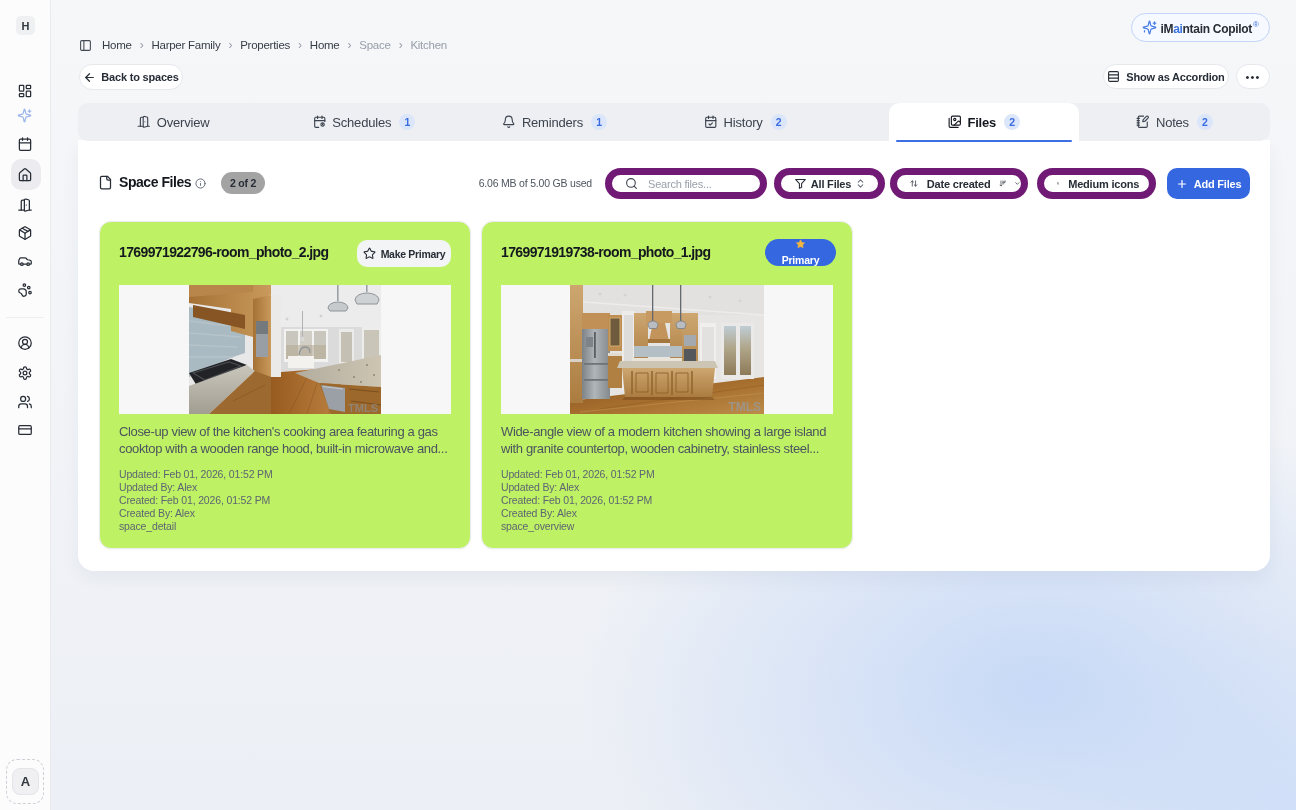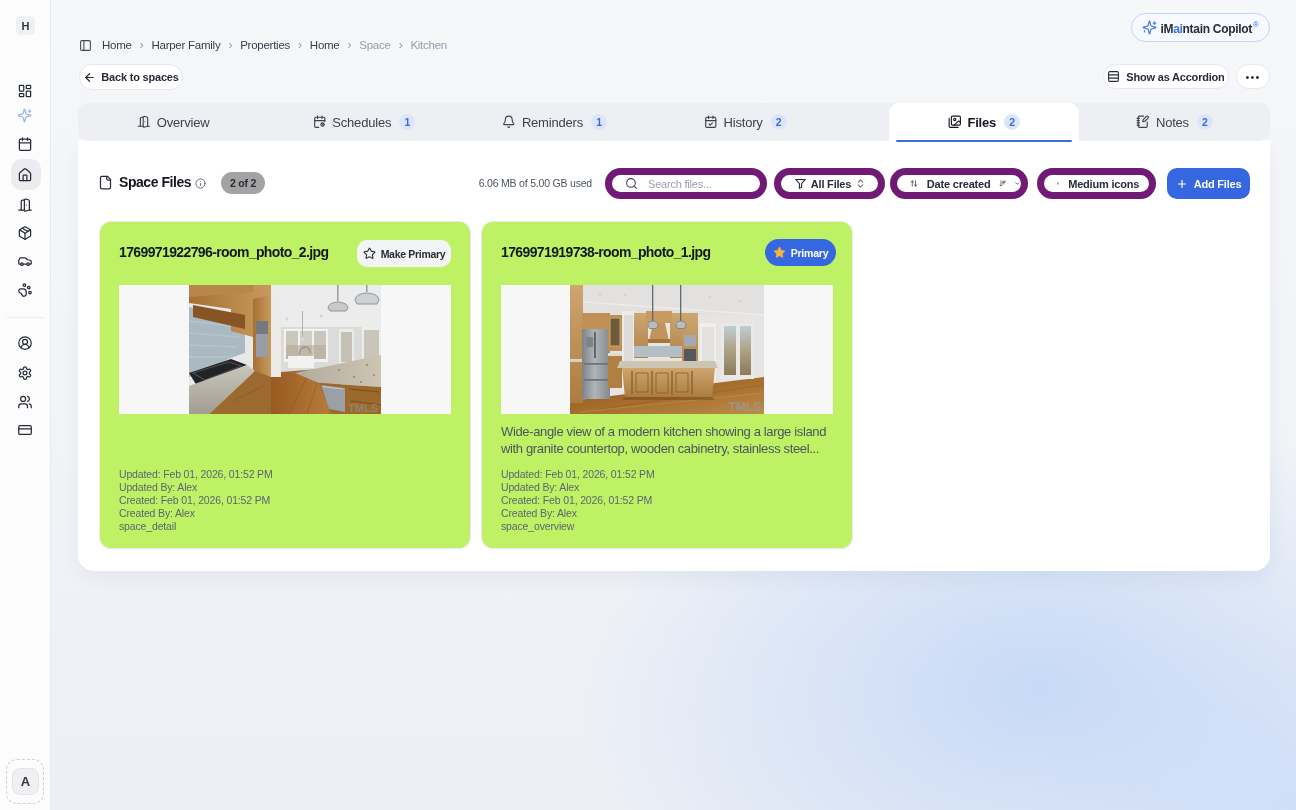--- a/index.html
+++ b/index.html
@@ -46,21 +46,21 @@
 .filters { left:774px; width:111px; font-weight:600; }
 .sort { left:890px; width:138px; font-weight:600; }
 .view { left:1037px; width:119px; font-weight:600; }
 .addfiles { position:absolute; left:1167px; top:168px; width:83px; height:31px; background:#3467e0; border-radius:10px; color:#fff; font-size:11px; letter-spacing:-0.2px; font-weight:bold; display:flex; align-items:center; justify-content:center; gap:6px; }
 
 .card { position:absolute; top:221px; width:372px; height:328px; background:#bef264; border:1px solid #ececf0; border-radius:12px; box-shadow:0 1px 3px rgba(30,40,60,0.035); }
 .card1 { left:99px; }
 .card2 { left:463px;margin-left:18px; }
 .ctitle { position:absolute; left:19px; top:22px; font-size:14px; font-weight:bold; letter-spacing:-0.62px; color:#14181e; white-space:nowrap; }
 .mkprim { position:absolute; left:257px; top:18px; width:94px; height:27px; background:#f3f4f6; border-radius:10px; display:flex; align-items:center; justify-content:center; gap:5px; font-size:10.5px; letter-spacing:-0.3px; font-weight:bold; color:#272d36; }
-.prim { position:absolute; left:283px; top:17px; width:71px; height:27px; background:#3467e0; border-radius:13.5px; display:flex; align-items:center; justify-content:center; gap:5px; font-size:10.5px; letter-spacing:-0.2px; font-weight:bold; color:#fff; }
+.prim { position:absolute; left:283px; top:17px; width:71px; height:27px; background:#3467e0; border-radius:13.5px; display:flex; align-items:center; justify-content:center; gap:5px; font-size:10.5px; letter-spacing:-0.2px; font-weight:bold; color:#fff;flex-direction:column; }
 .imgarea { position:absolute; left:19px; top:63px; width:332px; height:129px; background:#f7f7f8; display:flex; justify-content:center; overflow:hidden; }
 .desc { position:absolute; left:19px; top:201px; width:340px; font-size:13px; letter-spacing:-0.35px; line-height:17px; color:#4c545f; }
 .meta { position:absolute; left:19px; top:246px; font-size:10.5px; letter-spacing:-0.15px; line-height:12.9px; color:#5d6572; }
 </style>
 </head>
 <body>
 
 <div class="sidebar">
   <div class="logo">H</div>
   <div class="active-pill"></div>
@@ -412,20 +412,21 @@
     <path d="M139 23 A10 6 0 0 1 159 23 L157 26 L141 26 Z" fill="#c6cacd" stroke="#8e9499" stroke-width="1"></path>
     <rect x="177" y="0" width="1.6" height="7" fill="#9aa0a6"></rect>
     <path d="M166 15 A12 7 0 0 1 190 15 L188 19 L168 19 Z" fill="#ced2d5" stroke="#8e9499" stroke-width="1"></path>
     <rect x="113" y="26" width="1" height="26" fill="#b0b3b6"></rect>
     <circle cx="113.5" cy="54" r="2.2" fill="#d8d9d6"></circle>
     <circle cx="98" cy="34" r="1.4" fill="#d2d3d0"></circle>
         <circle cx="132" cy="31" r="1.4" fill="#d2d3d0"></circle>
     <text x="189" y="127" text-anchor="end" font-family="Liberation Sans,sans-serif" font-size="11" font-weight="bold" fill="#8e8e8e" opacity="0.7">TMLS</text>
   </svg>
   </div>
+  <div class="desc">Close-up view of the kitchen's cooking area featuring a gas cooktop with a wooden range hood, built-in microwave and...</div>
   <div class="meta">Updated: Feb 01, 2026, 01:52 PM<br>Updated By: Alex<br>Created: Feb 01, 2026, 01:52 PM<br>Created By: Alex<br>space_detail</div>
 </div>
 
 <div class="card card2">
   <div class="ctitle">1769971919738-room_photo_1.jpg</div>
   <div class="prim">
     <svg width="13" height="13" viewBox="0 0 24 24" fill="#f4b63f" stroke="#f4b63f" stroke-width="1" stroke-linejoin="round">
         <path d="M11.525 2.295a.53.53 0 0 1 .95 0l2.31 4.679a2.123 2.123 0 0 0 1.595 1.16l5.166.756a.53.53 0 0 1 .294.904l-3.736 3.638a2.123 2.123 0 0 0-.611 1.878l.882 5.14a.53.53 0 0 1-.771.56l-4.618-2.428a2.122 2.122 0 0 0-1.973 0L6.396 21.01a.53.53 0 0 1-.77-.56l.881-5.139a2.122 2.122 0 0 0-.611-1.879L2.16 9.795a.53.53 0 0 1 .294-.906l5.165-.755a2.122 2.122 0 0 0 1.597-1.16z"></path>
       </svg>
     <span>Primary</span>

